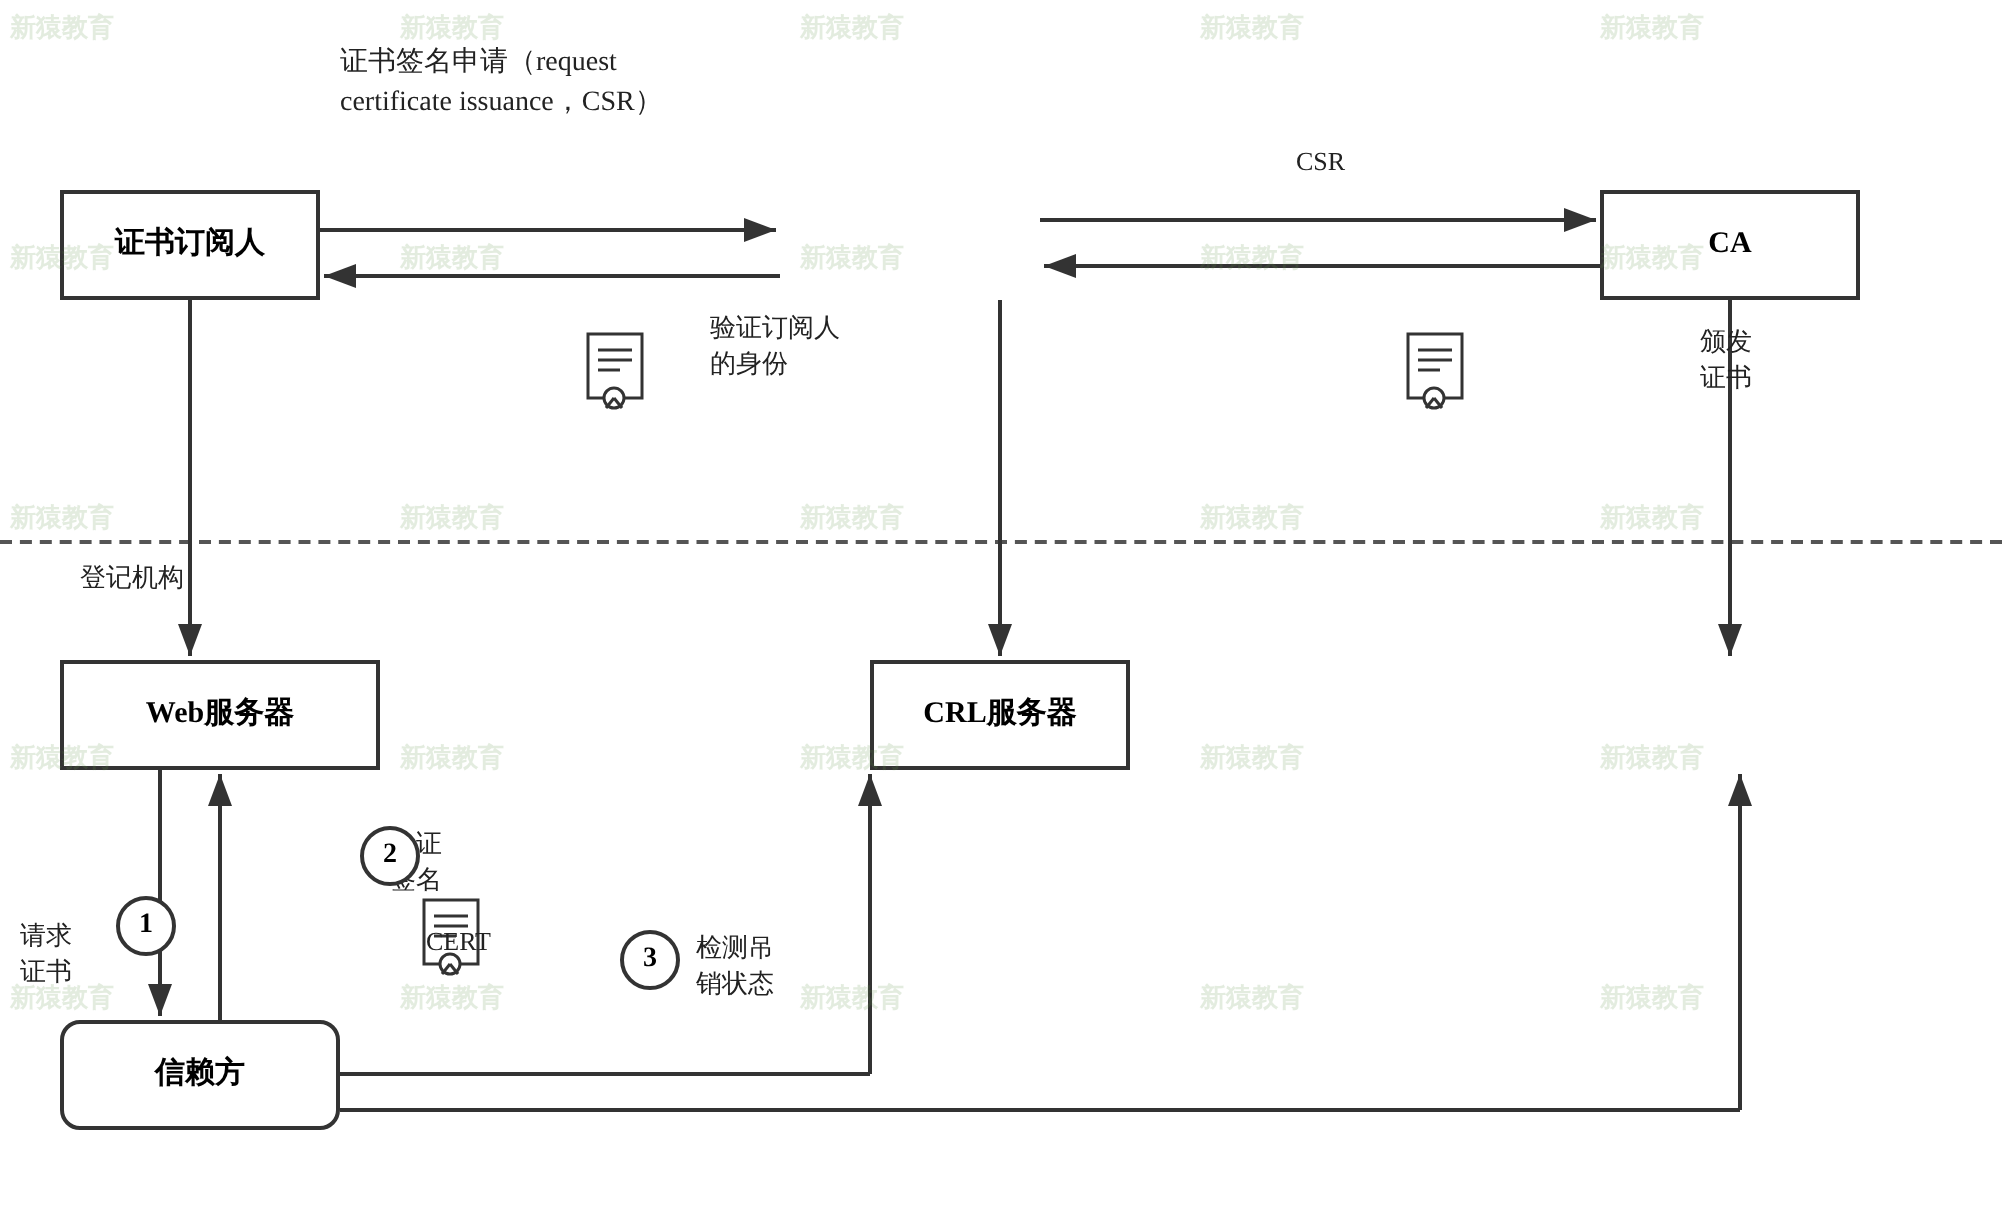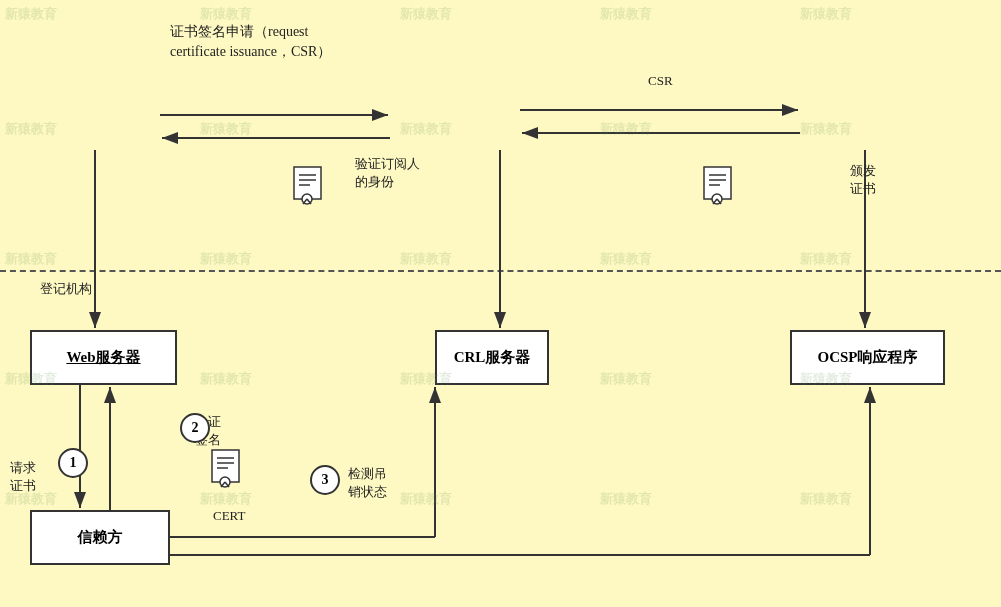--- a/index.html
+++ b/index.html
@@ -9,21 +9,21 @@
       background: #e8e8e0;
       font-family: 'SimSun', 'STSong', serif;
       position: relative;
       overflow: hidden;
     }
 
     .diagram-container {
       width: 1001px;
       height: 607px;
       position: relative;
-      background: #fef9c3;
+      background: #ffffff;
     }
 
     
     .watermark {
       position: absolute;
       color: rgba(100,150,80,0.18);
       font-size: 13px;
       font-weight: bold;
       white-space: nowrap;
       pointer-events: none;
@@ -109,31 +109,34 @@
   <div class="watermark" style="top:370px;left:600px">新猿教育</div>
   <div class="watermark" style="top:370px;left:800px">新猿教育</div>
   <div class="watermark" style="top:490px;left:5px">新猿教育</div>
   <div class="watermark" style="top:490px;left:200px">新猿教育</div>
   <div class="watermark" style="top:490px;left:400px">新猿教育</div>
   <div class="watermark" style="top:490px;left:600px">新猿教育</div>
   <div class="watermark" style="top:490px;left:800px">新猿教育</div>
 
   <div class="dashed-line" style="top:270px; left:0; width:1001px;"></div>
 
-  <div class="box" style="top:330px;left:30px;width:147px;height:55px;text-decoration:underline;">
+  <div class="box" style="top:95px;left:30px;width:130px;height:55px;">
+    <span>证书订阅人</span>
+  </div>
+  <div class="box" style="top:95px;left:800px;width:130px;height:55px;">
+    <span>CA</span>
+  </div>
+  <div class="box" style="top:330px;left:30px;width:160px;height:55px;">
     <span>Web服务器</span>
   </div>
-  <div class="box" style="top:330px;left:435px;width:114px;height:55px;">
+  <div class="box" style="top:330px;left:435px;width:130px;height:55px;">
     <span>CRL服务器</span>
   </div>
-  <div class="box" style="top:330px;left:790px;width:155px;height:55px;">
-    <span>OCSP响应程序</span>
-  </div>
-
-  <div class="box" style="top:510px;left:30px;width:140px;height:55px;">
+
+  <div class="box" style="top:510px;left:30px;width:140px;height:55px;border-radius:10px;">
     <span>信赖方</span>
   </div>
 
   <svg class="arrows-svg">
     <defs>
       <marker id="arrowhead" markerWidth="8" markerHeight="6" refX="8" refY="3" orient="auto">
         <polygon points="0 0, 8 3, 0 6" fill="#333"></polygon>
       </marker>
       <marker id="arrowhead-rev" markerWidth="8" markerHeight="6" refX="0" refY="3" orient="auto">
         <polygon points="8 0, 0 3, 8 6" fill="#333"></polygon>
@@ -210,21 +213,21 @@
   <div class="label" style="top:155px;left:355px;">验证订阅人<br>的身份</div>
 
   <div class="label" style="top:280px;left:40px;">登记机构</div>
 
   <div class="label" style="top:162px;left:850px;">颁发<br>证书</div>
 
   <div class="label" style="top:459px;left:10px;">请求<br>证书</div>
 
   <div class="label" style="top:413px;left:195px;">验证<br>签名</div>
 
-  <div class="label" style="top:462px;left:213px;margin-top:45px;">CERT</div>
+  <div class="label" style="top:462px;left:213px;">CERT</div>
 
   <div class="label" style="top:465px;left:348px;">检测吊<br>销状态</div>
 
   <div class="circle-num" style="top:448px;left:58px;">1</div>
   <div class="circle-num" style="top:413px;left:180px;">2</div>
   <div class="circle-num" style="top:465px;left:310px;">3</div>
 
 </div>
 
 </body></html>

